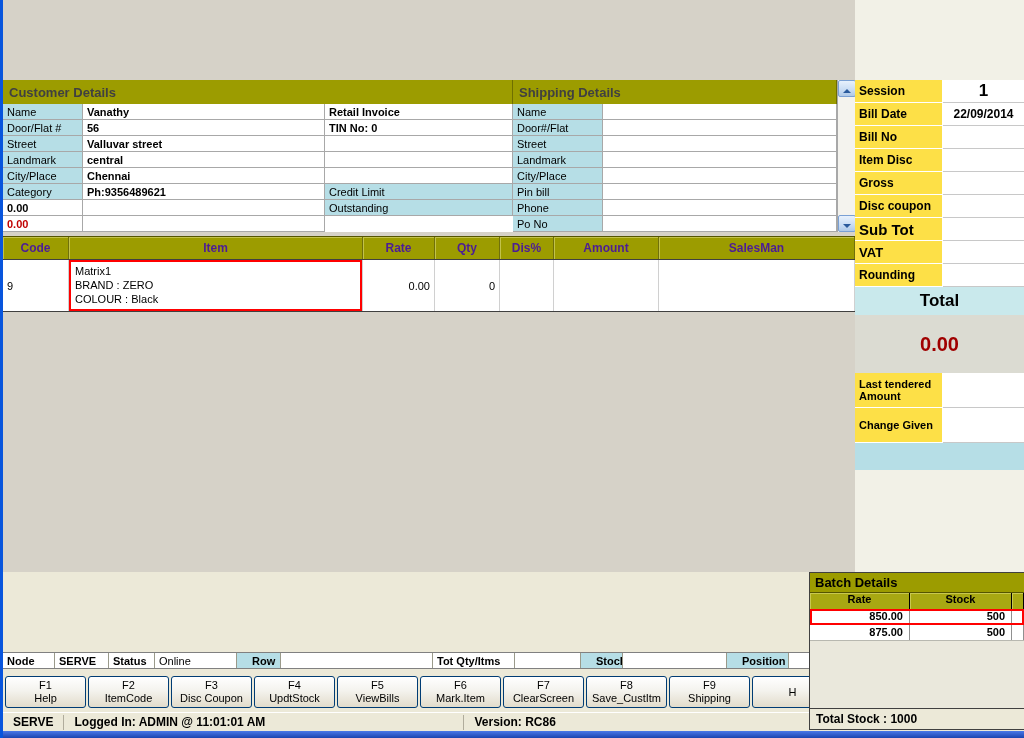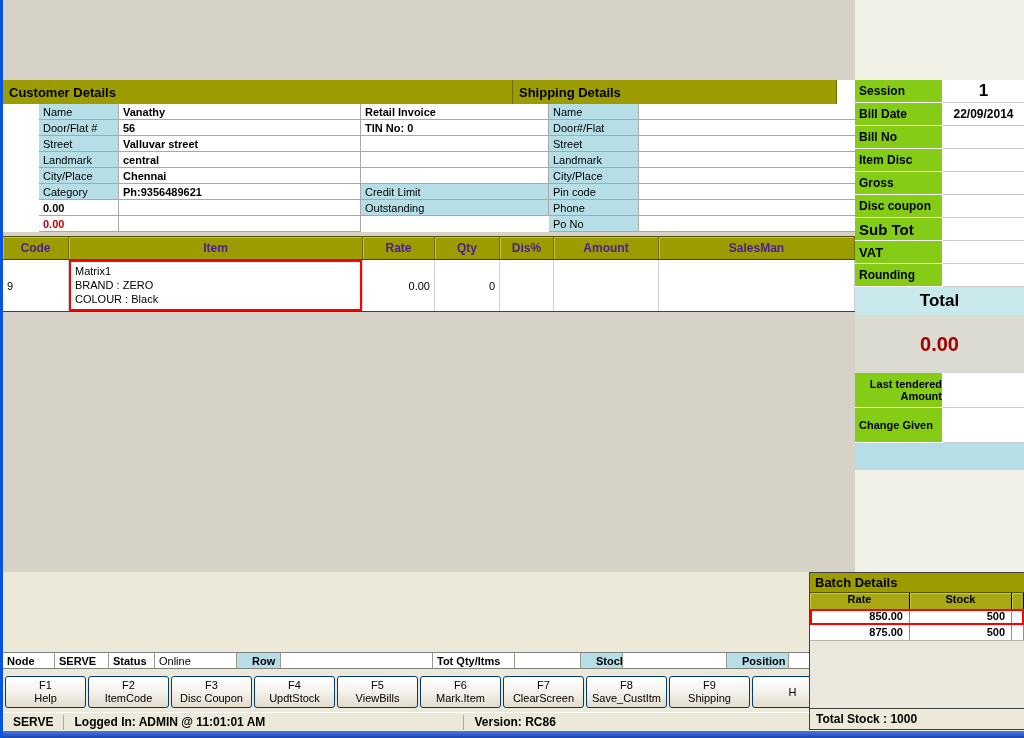--- a/index.html
+++ b/index.html
@@ -58,23 +58,23 @@
     font-size:12px; display:flex; align-items:center; justify-content:center; }
   .buynow span { text-decoration:underline; }
 
   
   .main-left-bg  { position:absolute; left:0; top:80; width:852px; height:572px; background:#D6D2C8; }
   .main-right-bg { position:absolute; left:852px; top:80; width:169px; height:572px; background:#F2F1E7; }
 
   
   .details { position:absolute; left:0; top:80px; width:852px; height:152px; background:#fff; }
   .det-headers { display:flex; height:24px; }
-  .sect-header { background:#9C9C00; color:#000000; font-weight:bold; font-size:13px; display:flex; align-items:center; padding-left:6px; border-right:1px solid #6F6F00; }
+  .sect-header { background:#9C9C00; color:#404040; font-weight:bold; font-size:13px; display:flex; align-items:center; padding-left:6px; border-right:1px solid #6F6F00; }
   .hdr-cust { width:510px; } .hdr-ship { width:324px; }
-  .det-body { display:flex; height:128px;margin-left:36px; }
+  .det-body { display:flex; height:128px; }
   .cust-grid { width:510px; display:grid; grid-template-columns:80px 242px 188px; grid-auto-rows:16px; }
   .ship-grid { width:324px; display:grid; grid-template-columns:90px 234px; grid-auto-rows:16px; }
   .dcell { border-bottom:1px solid #A8A8A8; border-right:1px solid #A8A8A8; display:flex; align-items:center; padding:0 4px; font-size:11px; overflow:hidden; white-space:nowrap; }
   .dlabel { background:#B6DEE6; }
   .dvalue { background:#fff; font-weight:bold; }
   .red-text { color:#C00000; }
 
   
   .vscroll { width:18px; position:relative; background:#F4F3EE; border-left:1px solid #A8A8A8; }
   .scrollbtn { position:absolute; left:0; width:18px; height:17px; border:1px solid #7AA0D4; border-radius:2px;
@@ -92,21 +92,21 @@
     display:grid; grid-template-columns:66px 294px 72px 65px 54px 105px 1fr; }
   .item-row .c { border-right:1px solid #D0D0D0; padding:2px 4px; font-size:11px; }
   .item-row .code { display:flex; align-items:center; }
   .item-desc { border:2px solid #FF0000; padding:2px 4px; line-height:14px; font-size:11px; }
   .item-desc span { display:block; white-space:nowrap; }
   .num { display:flex; align-items:center; justify-content:flex-end; padding-right:10px; }
 
   
   .summary { position:absolute; left:852px; top:80px; width:169px; }
   .srow { display:grid; grid-template-columns:88px 81px; height:23px; }
-  .slbl { background:#84cc16; font-weight:bold; font-size:12px; display:flex; align-items:center; padding-left:4px; border-bottom:1px solid #fff; border-right:1px solid #fff;text-align:right; }
+  .slbl { background:#fde047; font-weight:bold; font-size:12px; display:flex; align-items:center; padding-left:4px; border-bottom:1px solid #fff; border-right:1px solid #fff; }
   .sval { background:#fff; border-bottom:1px solid #C8C8C8; display:flex; align-items:center; justify-content:center; font-weight:bold; font-size:12px; }
   .srow.session .sval { font-size:17px; }
   .srow.subtot .slbl { font-size:15px; }
   .srow.vat .slbl { font-size:13px; }
   .total-hdr { height:28px; background:#C9E9EC; display:flex; align-items:center; justify-content:center; font-weight:bold; font-size:17px; }
   .total-val { height:58px; background:#DBDBD2; display:flex; align-items:center; justify-content:center; font-weight:bold; font-size:20px; color:#A00000; }
   .srow.tall { height:35px; }
   .srow.tall .slbl { font-size:11px; line-height:12px; }
   .cyan-filler { height:27px; background:#B6DEE6; }
 
@@ -243,21 +243,21 @@
         <div class="dcell dlabel">Name</div>
         <div class="dcell dvalue"></div>
         <div class="dcell dlabel">Door#/Flat</div>
         <div class="dcell dvalue"></div>
         <div class="dcell dlabel">Street</div>
         <div class="dcell dvalue"></div>
         <div class="dcell dlabel">Landmark</div>
         <div class="dcell dvalue"></div>
         <div class="dcell dlabel">City/Place</div>
         <div class="dcell dvalue"></div>
-        <div class="dcell dlabel">Pin code</div>
+        <div class="dcell dlabel">Pin bill</div>
         <div class="dcell dvalue"></div>
         <div class="dcell dlabel">Phone</div>
         <div class="dcell dvalue"></div>
         <div class="dcell dlabel">Po No</div>
         <div class="dcell dvalue"></div>
       </div>
       <div class="vscroll" style="height:128px; margin-top:-24px; height:152px;">
         <span class="scrollbtn up"></span>
         <span class="scrollbtn down"></span>
       </div>

